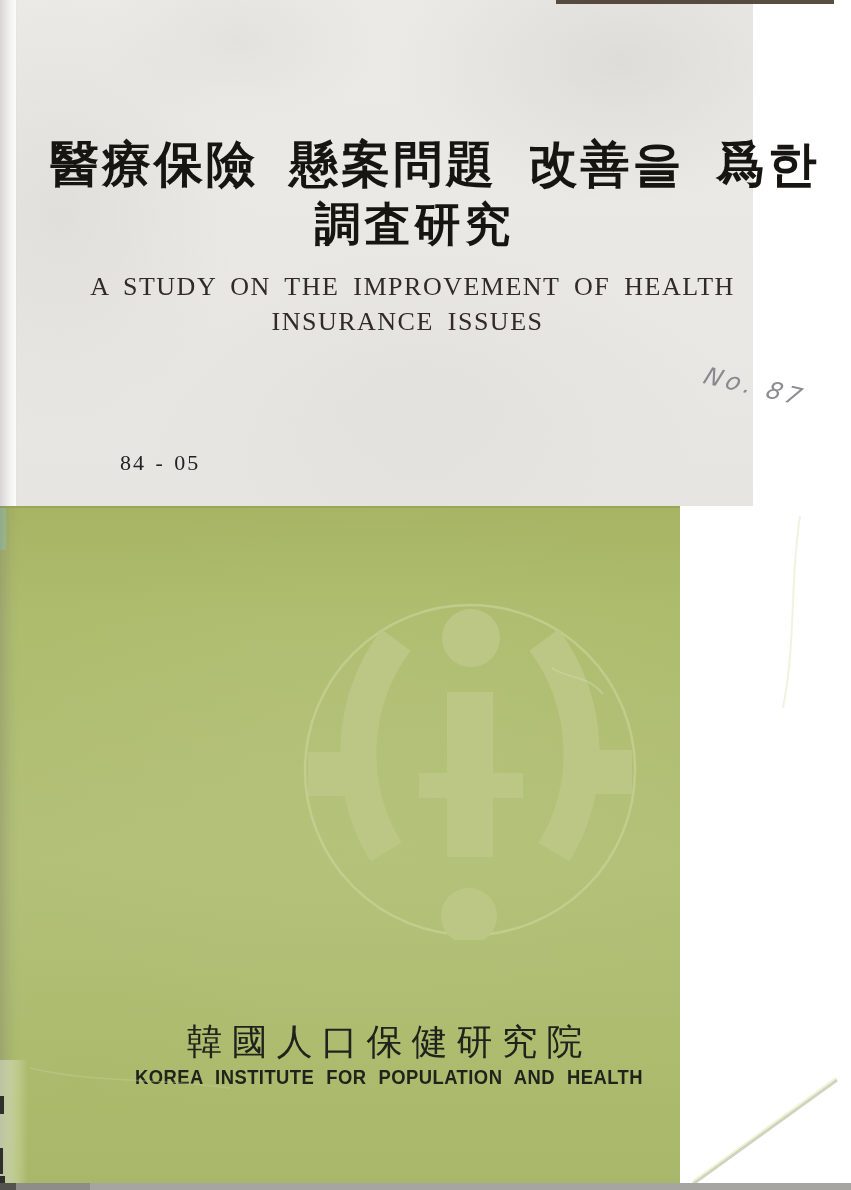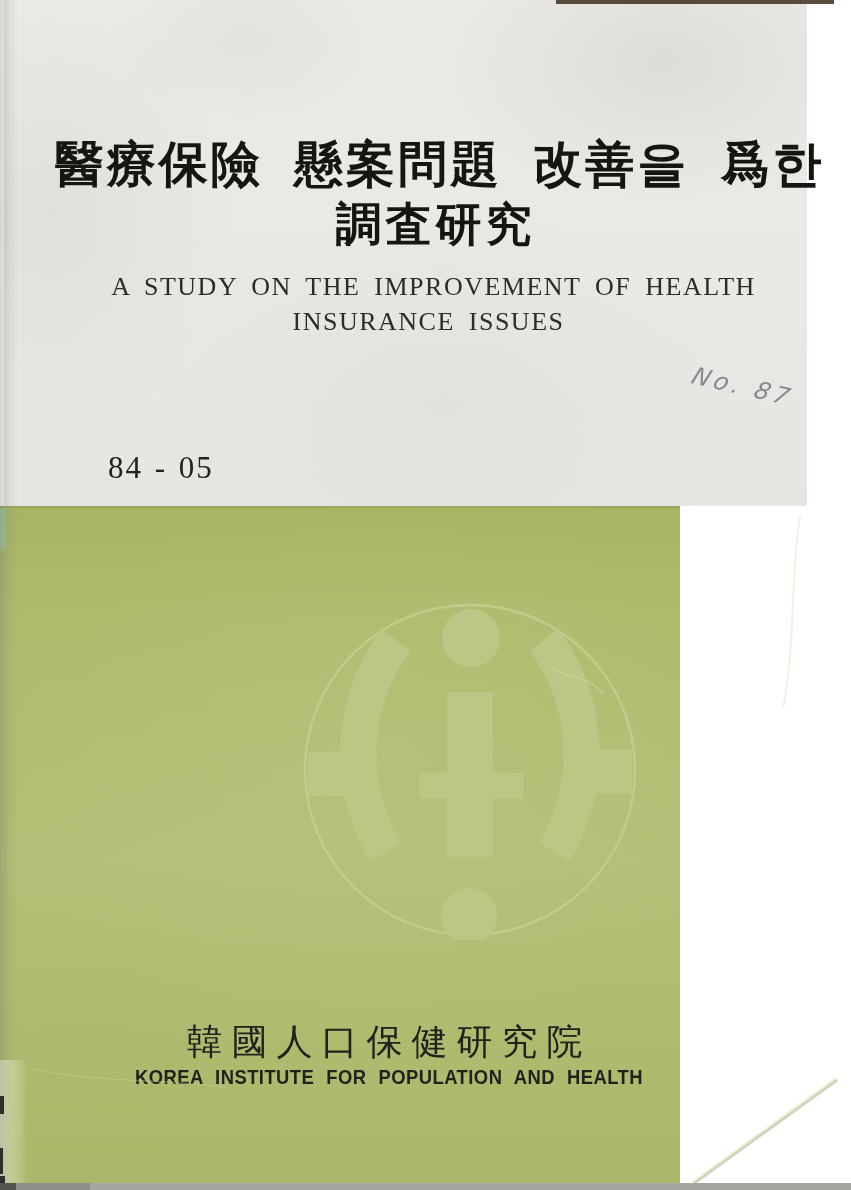--- a/index.html
+++ b/index.html
@@ -2,21 +2,21 @@
 <html><head>
 <meta charset="utf-8">
 <style>
   html,body { margin:0; padding:0; background:#ffffff; }
   .cover {
     position:relative; width:851px; height:1190px; overflow:hidden;
     font-family:"Liberation Serif","DejaVu Serif",serif;
   }
   
   .white-section {
-    position:absolute; left:4px; top:0; width:803px; height:506px;
+    position:absolute; left:16px; top:0; width:737px; height:506px;
     background:
       radial-gradient(ellipse 320px 200px at 82% 12%, rgba(198,196,190,0.35), transparent 70%),
       radial-gradient(ellipse 260px 320px at 6% 42%, rgba(203,201,196,0.30), transparent 70%),
       radial-gradient(ellipse 420px 260px at 55% 78%, rgba(208,206,200,0.22), transparent 70%),
       radial-gradient(ellipse 200px 120px at 30% 8%, rgba(205,203,197,0.25), transparent 70%),
       linear-gradient(180deg,#ebeae7 0%,#e9e8e5 60%,#e6e5e1 100%);
   }
   .cjk { font-weight:bold; color:#171512; }
   .abs-line { position:absolute; left:0; right:0; text-align:center; white-space:nowrap; }
   .title-l1 { top:132px; font-size:49px; letter-spacing:3px; word-spacing:16px; transform:translateX(34px); }
@@ -24,21 +24,21 @@
   .sub-l1 { top:272px; font-size:26px; color:#2e2b28; letter-spacing:1.5px; word-spacing:6px; transform:translateX(28px); }
   .sub-l2 { top:307px; font-size:26px; color:#2e2b28; letter-spacing:1.5px; word-spacing:6px; transform:translateX(23px); }
   .note {
     position:absolute; left:694px; top:362px; width:160px;
     font-family:"DejaVu Sans",sans-serif; font-style:italic;
     font-size:24px; letter-spacing:4px; color:#797880;
     transform:rotate(13deg) skewX(-8deg); transform-origin:left top; opacity:0.85;
   }
   .report-no {
     position:absolute; left:104px; top:450px;
-    font-size:31px; color:#242220; letter-spacing:2px; word-spacing:2px;
+    font-size:22px; color:#242220; letter-spacing:2px; word-spacing:2px;
   }
   
   .green-section {
     position:absolute; left:0; top:506px; width:680px; height:677px;
     border-top:2px solid #9aa757;
     background:
       radial-gradient(ellipse 500px 380px at 55% 38%, rgba(196,206,146,0.18), transparent 75%),
       radial-gradient(ellipse 300px 200px at 12% 85%, rgba(170,184,105,0.30), transparent 70%),
       linear-gradient(180deg,#a6b463 0%, #aebc6e 16%, #b3c077 52%, #aeBC70 78%, #a9b76a 100%);
   }

